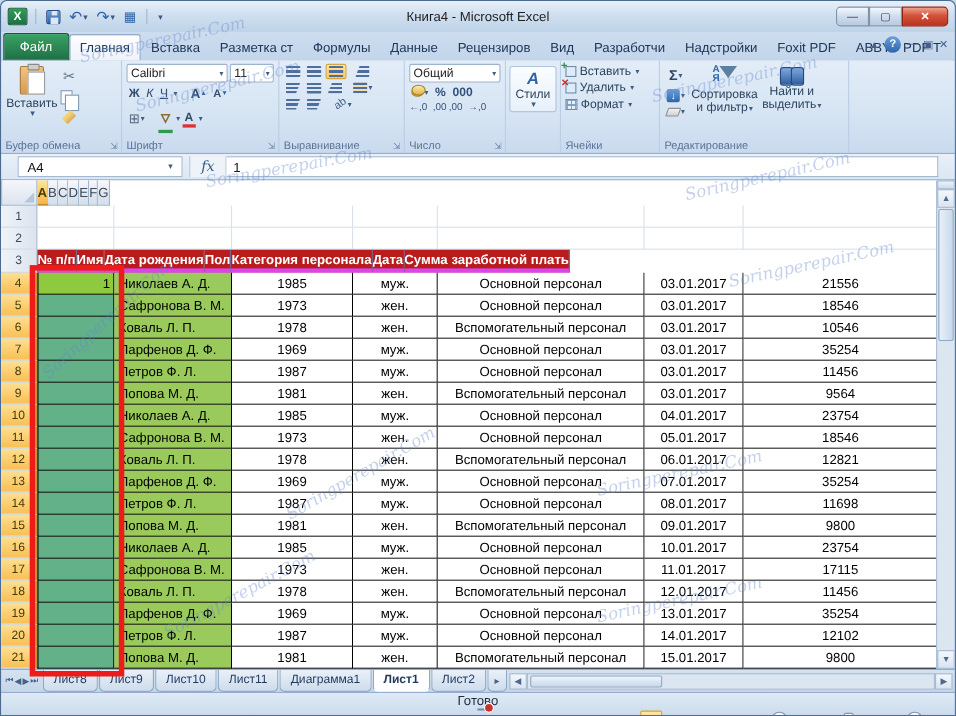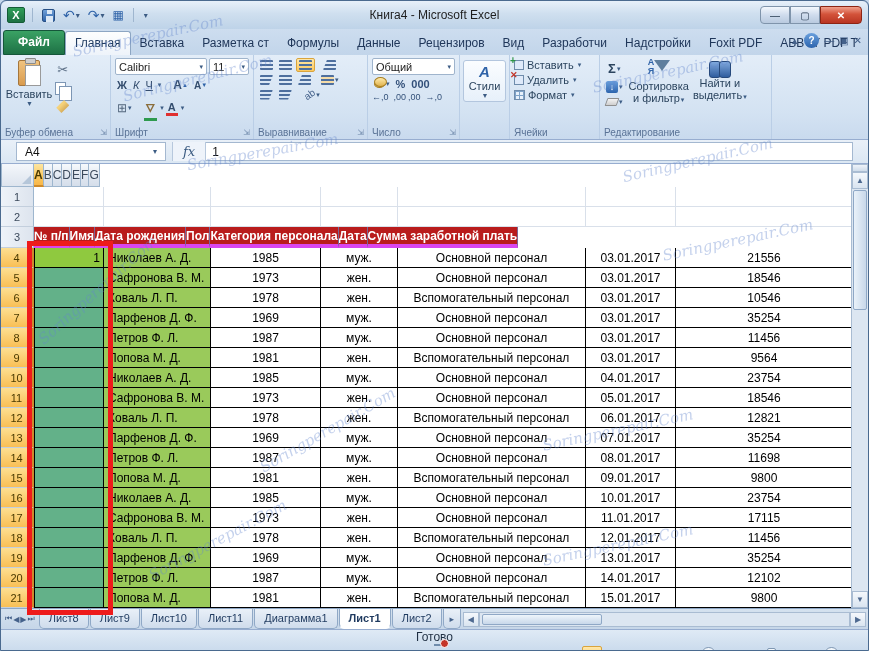--- a/index.html
+++ b/index.html
@@ -32,21 +32,21 @@
   .wc { width:30px; height:18px; border:1px solid #7f94ab; display:flex; align-items:center; justify-content:center;
     font-size:10px; color:#25384e; background:linear-gradient(#f3f8fd,#cfdced 50%,#b9cadf); }
   .wc.min { border-radius:4px 0 0 4px; }
   .wc.close { width:42px; background:linear-gradient(#f0a08c,#d3533a 45%,#b93522);
     color:#fff; border-color:#8d2413; border-radius:0 4px 4px 0; font-weight:bold; }
   
   .tabrow { position:absolute; left:0; top:28px; width:100%; height:26px;
     background:linear-gradient(#cdddef,#c2d5ea); display:flex; align-items:flex-end; padding:0 2px; }
   .rtab { font-size:12px; color:#20375a; padding:4px 9px 5px; border-radius:3px 3px 0 0;
     white-space:nowrap; }
-  .rtab.file { background:linear-gradient(#3aa264,#1e7145); color:#fff; font-weight:bold;
+  .rtab.file { background:linear-gradient(#3aa264,#1e7145); color:#fff; font-weight:normal;
     border:1px solid #15563a; padding:4px 14px 5px; }
   .rtab.active { background:linear-gradient(#fdfefe,#eef3fa); border:1px solid #8da6c3; border-bottom:none; color:#1f3a5f; }
   .tabrow-right { margin-left:auto; display:flex; align-items:center; gap:5px; padding-bottom:4px; }
   .collapse-chev { font-size:9px; color:#44618a; }
   .help-circle { width:15px; height:15px; border-radius:50%; background:linear-gradient(#6aa0dd,#2c64ad);
     color:#fff; font-size:10px; font-weight:bold; display:flex; align-items:center; justify-content:center; }
   .tr-wc { font-size:10px; color:#44618a; }
   
   .ribbon { position:absolute; left:0; top:54px; width:100%; height:85px;
     background:linear-gradient(#e3edf8,#d3e2f2 70%,#c9daee);

